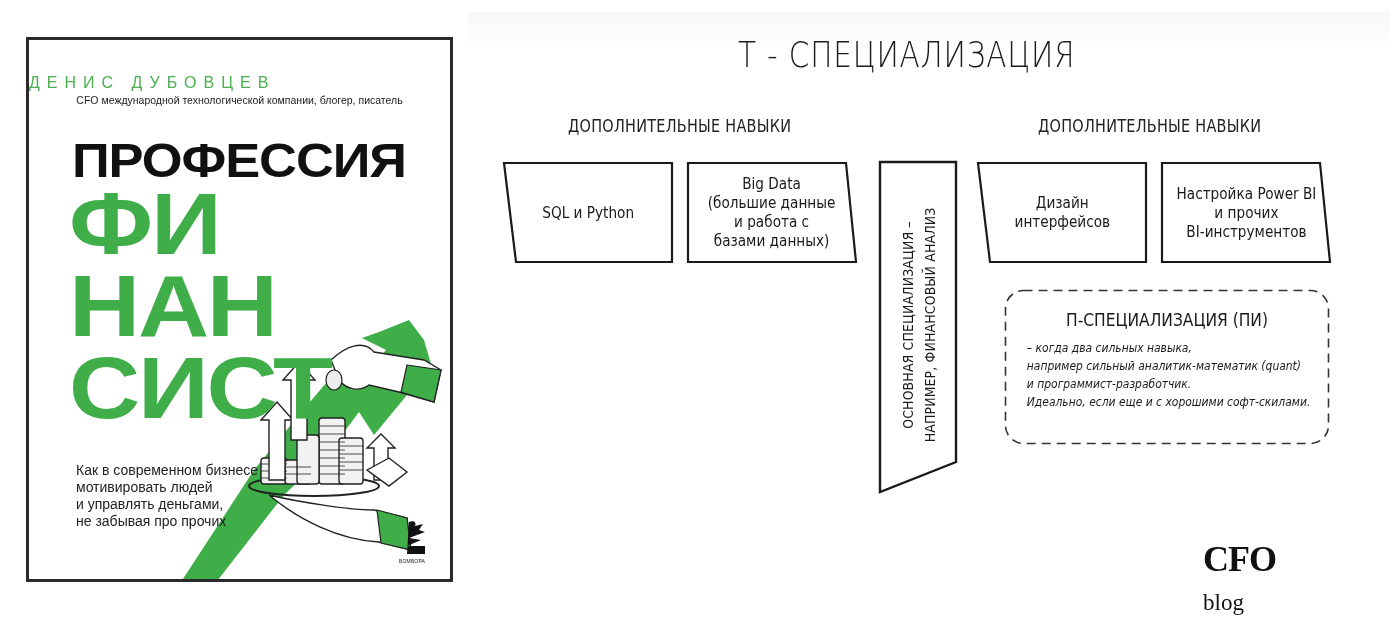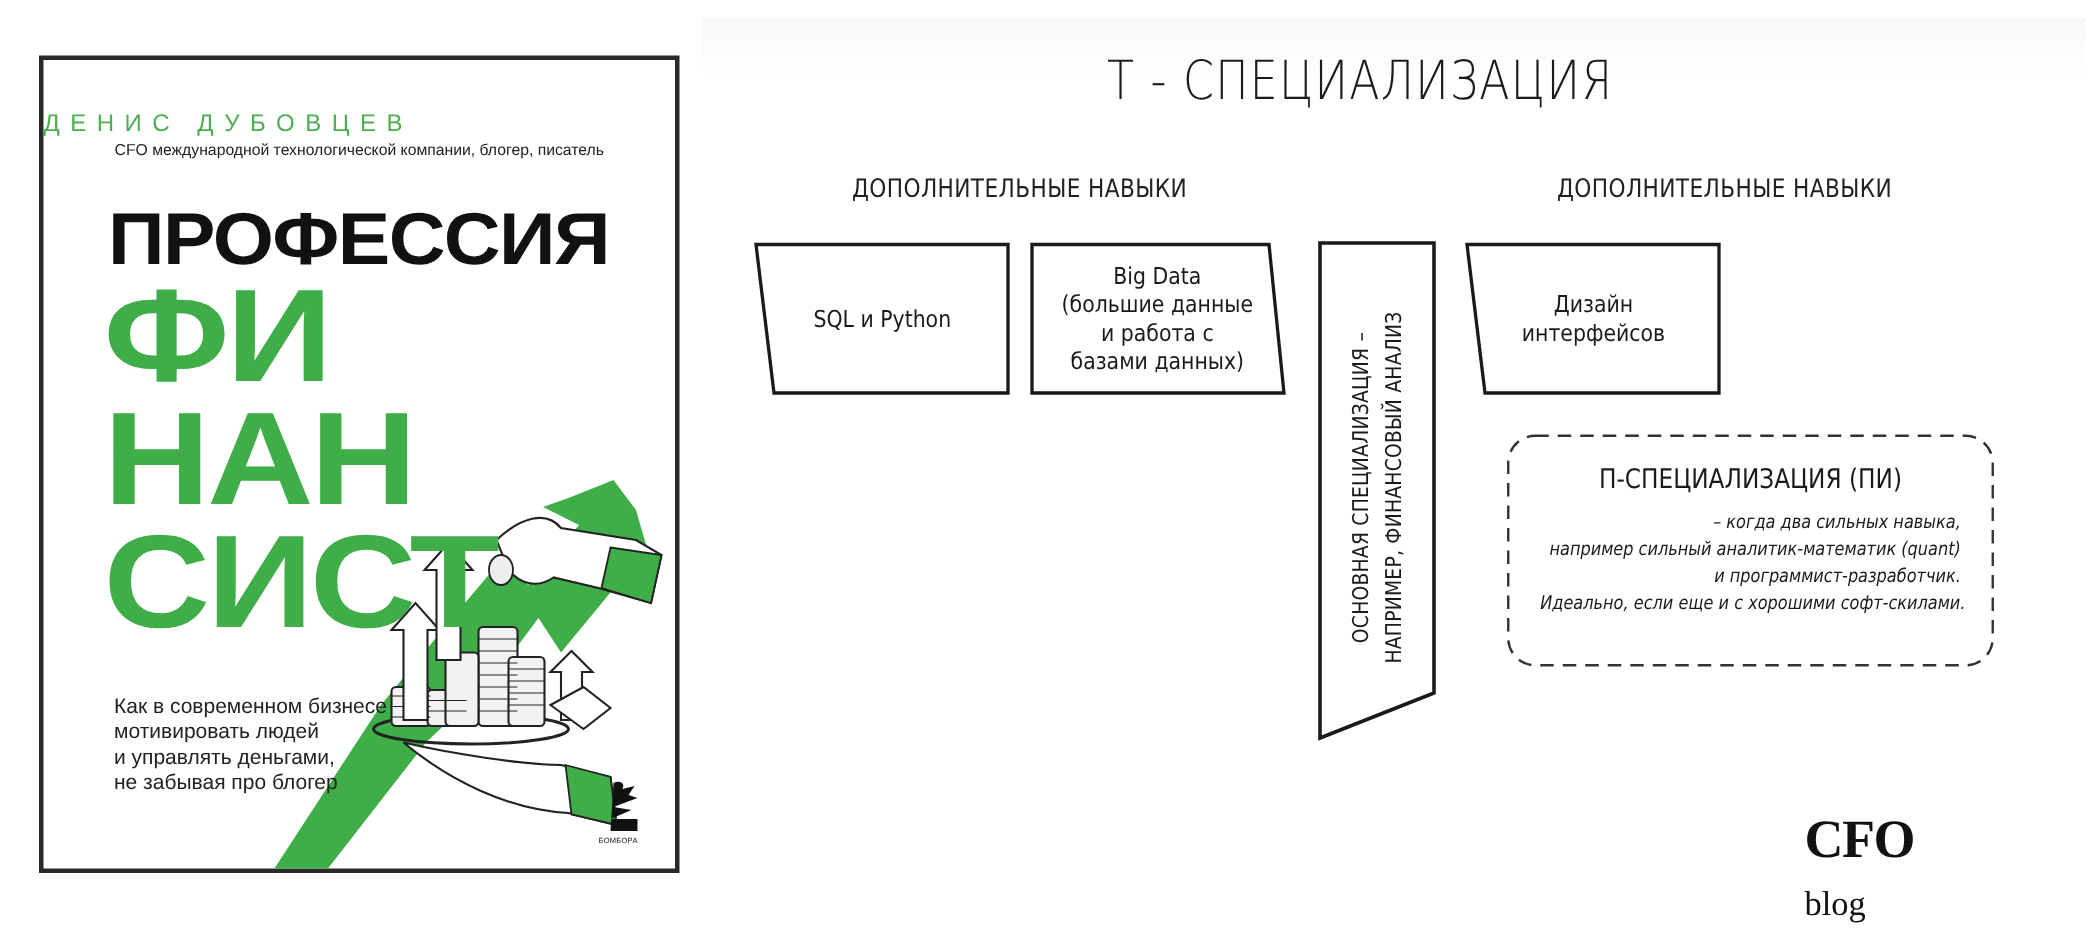--- a/index.html
+++ b/index.html
@@ -84,21 +84,21 @@
 
   .pi-box {
     position: absolute; left: 536px; top: 277px; width: 326px; height: 156px;
   }
   .pi-box svg { position: absolute; left: 0; top: 0; }
   .pi-title {
     position: absolute; left: 0; right: 0; top: 20px; text-align: center;
     font-size: 18px; color: #1a1a1a; transform: scaleX(0.86);
   }
   .pi-desc {
-    position: absolute; left: 0; right: 0; top: 50px; text-align: right;
+    position: absolute; left: 0; right: 0; top: 50px; text-align: left;
     font-size: 12.5px; line-height: 18px; color: #1a1a1a; font-style: italic;
   }
   .pi-desc div { transform: scaleX(0.86); white-space: nowrap; }
 
   .cfo-logo {
     position: absolute; left: 735px; top: 530px; width: 100px; text-align: left;
     font-family: "Liberation Serif", serif;
   }
   .cfo-logo .cfo { font-size: 36px; font-weight: 700; line-height: 34px; color: #111; letter-spacing: -1px; }
   .cfo-logo .blog { font-size: 23px; line-height: 22px; color: #111; margin-right: 2px; margin-top: 16px; }
@@ -160,21 +160,21 @@
   <div class="role">CFO международной технологической компании, блогер, писатель</div>
   <div class="title-black">ПРОФЕССИЯ</div>
   <div class="title-green tg1">ФИ</div>
   <div class="title-green tg2">НАН</div>
   <div class="title-green tg3">СИСТ</div>
 
   <div class="subtitle">
     <div>Как в современном бизнесе</div>
     <div>мотивировать людей</div>
     <div>и управлять деньгами,</div>
-    <div>не забывая про блогер</div>
+    <div>не забывая про прочих</div>
   </div>
 
   <svg class="publisher" viewBox="0 0 30 48">
     <path d="M8 4 C12 2 16 4 14 8 L22 6 L18 12 L24 14 L8 20 L20 22 L6 28 L24 28 L24 36 L6 36 Z" fill="#111"></path>
   </svg>
   <div class="publisher-label">БОМБОРА</div>
 </div>
 
 <div class="diagram">
   <div class="main-title hand">Т - СПЕЦИАЛИЗАЦИЯ</div>
@@ -216,20 +216,30 @@
   <div class="skill hand" style="left:508px; top:150px; width:172px; height:102px;">
     <svg width="172" height="102">
       <path d="M2 1 L170 1 L170 100 L14 100 Z" fill="#fff" stroke="#1a1a1a" stroke-width="2.2"></path>
     </svg>
     <div class="txt">
       <div>Дизайн</div>
       <div>интерфейсов</div>
     </div>
   </div>
 
+  <div class="skill hand" style="left:692px; top:150px; width:172px; height:102px;">
+    <svg width="172" height="102">
+      <path d="M2 1 L160 1 L170 100 L2 100 Z" fill="#fff" stroke="#1a1a1a" stroke-width="2.2"></path>
+    </svg>
+    <div class="txt">
+      <div>Настройка Power BI</div>
+      <div>и прочих</div>
+      <div>BI-инструментов</div>
+    </div>
+  </div>
 
   <div class="pi-box hand">
     <svg width="326" height="156">
       <rect x="1.5" y="1.5" width="323" height="153" rx="18" ry="18" fill="#fff" stroke="#333" stroke-width="1.6" stroke-dasharray="9 6"></rect>
     </svg>
     <div class="pi-title">П-СПЕЦИАЛИЗАЦИЯ (ПИ)</div>
     <div class="pi-desc">
       <div>– когда два сильных навыка,</div>
       <div>например сильный аналитик-математик (quant)</div>
       <div>и программист-разработчик.</div>

